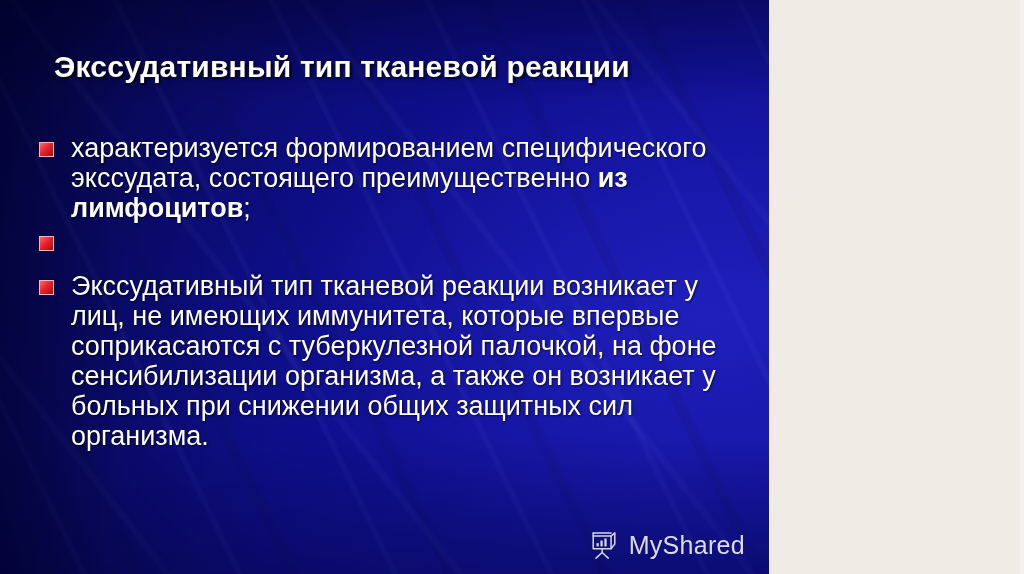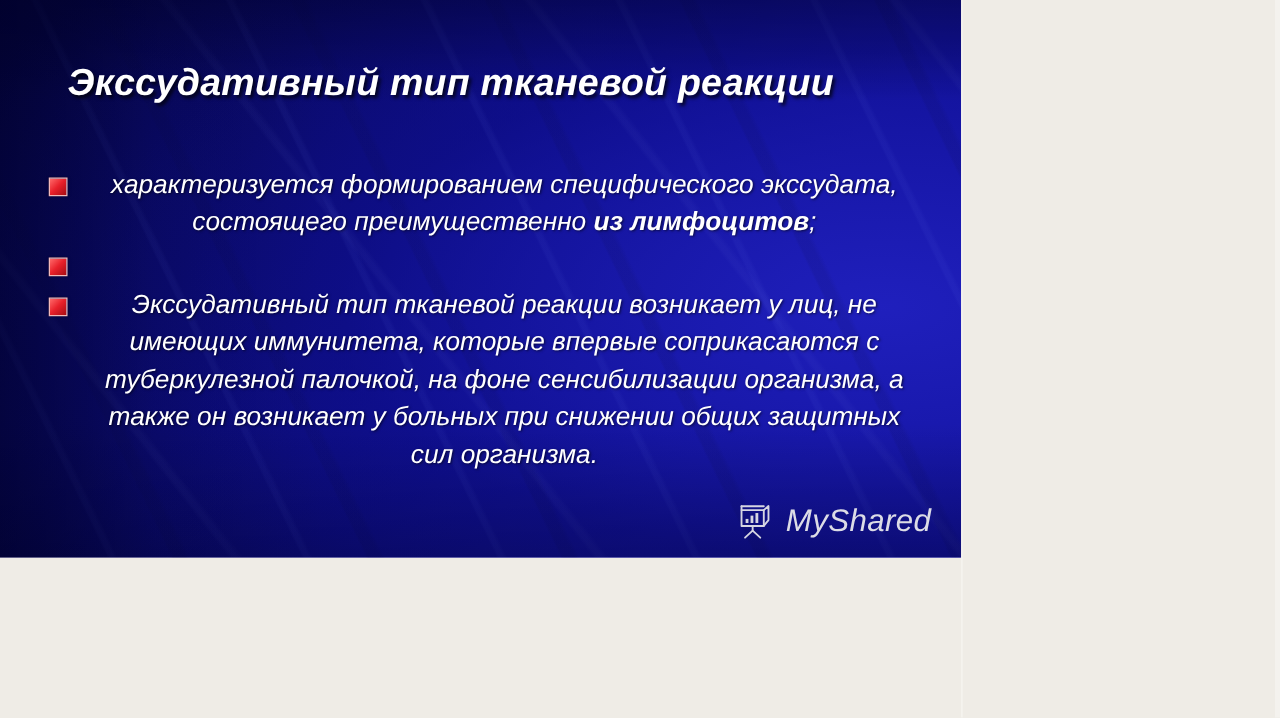--- a/index.html
+++ b/index.html
@@ -21,26 +21,25 @@
     height: 574px;
     background: #efece6;
   }
 
   
   .slide {
     position: absolute;
     left: 0;
     top: 0;
     width: 769px;
-    height: 446px;
+    height: 574px;
     overflow: hidden;
     background:
       radial-gradient(ellipse 150% 120% at 92% 55%, rgba(32,32,190,0.95) 0%, rgba(16,16,150,0.55) 38%, rgba(0,0,80,0.0) 72%),
       linear-gradient(118deg, #050540 0%, #08085a 26%, #0d0d84 52%, #14149e 74%, #1414a8 100%);
-    font-style: italic;
   }
 
   
   .slide-rays {
     position: absolute;
     inset: -10% -10% -10% -10%;
     background:
       repeating-linear-gradient(
         64deg,
         rgba(255,255,255,0.000) 0px,
@@ -105,30 +104,29 @@
     position: absolute;
     left: 36px;
     top: 133px;
     width: 700px;
   }
 
   .bullet-item {
     position: relative;
     padding-left: 35px;
     color: #ffffff;
-    font-size: 21px;
+    font-size: 27px;
     line-height: 30px;
     text-shadow: 1px 1px 2px rgba(0,0,0,0.6);
-    text-align: center;
   }
   .bullet-item + .bullet-item {
     margin-top: 4px;
   }
   .bullet-item.gap {
-    margin-top: 36px;
+    margin-top: 48px;
   }
 
   .bullet-marker {
     position: absolute;
     left: 3px;
     top: 9px;
     width: 13px;
     height: 13px;
     background: linear-gradient(135deg, #ff6a6a 0%, #e8202a 48%, #a60d14 100%);
     border: 1px solid #f2b9b9;

